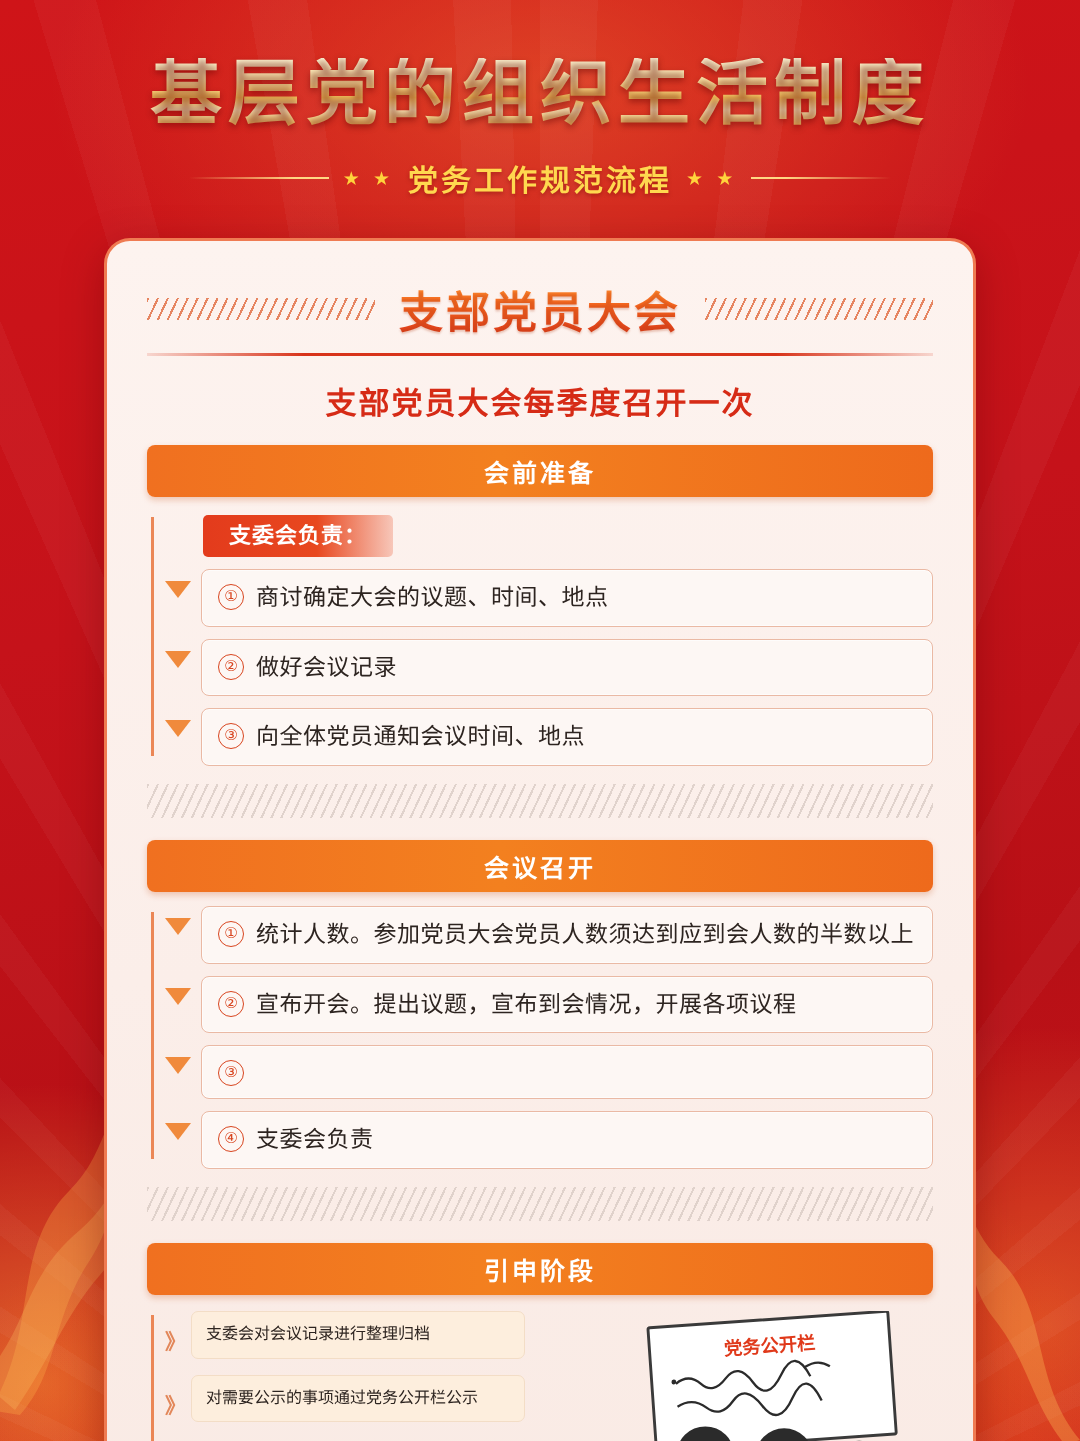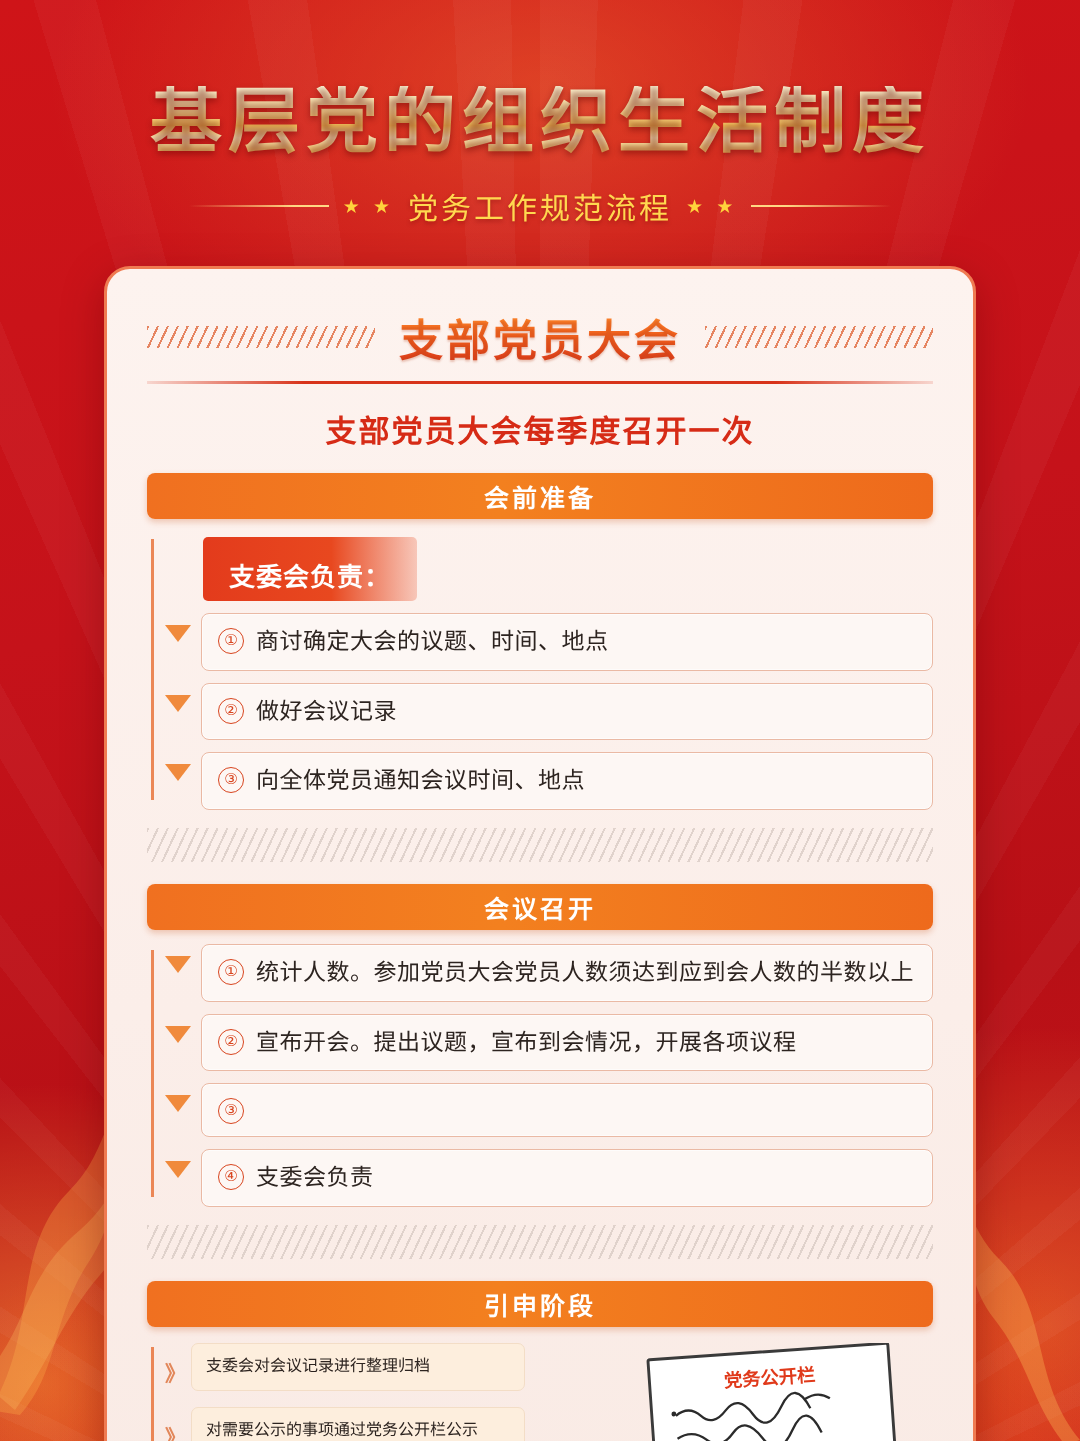--- a/index.html
+++ b/index.html
@@ -46,21 +46,21 @@
   }
   .ribbon {
     position: absolute;
     pointer-events: none;
     opacity: 0.85;
   }
 
   
   .header {
     position: relative;
-    padding-top: 86px;
+    padding-top: 58px;
     text-align: center;
     z-index: 5;
   }
   .main-title {
     font-family: "Liberation Serif", "DejaVu Serif", serif;
     font-weight: bold;
     font-size: 72px;
     letter-spacing: 6px;
     line-height: 1;
     background: linear-gradient(180deg, #fff7d6 0%, #ffe9a8 30%, #f7c55c 55%, #ffeebb 72%, #f0b645 100%);
@@ -85,21 +85,21 @@
   .sub-line.right {
     background: linear-gradient(270deg, rgba(255,214,120,0) 0%, #ffd884 75%, #ffd884 100%);
   }
   .stars {
     color: #ffd33c;
     font-size: 19px;
     letter-spacing: 4px;
   }
   .subtitle {
     font-family: "Liberation Serif", "DejaVu Serif", serif;
-    font-weight: normal;
+    font-weight: bold;
     font-size: 30px;
     letter-spacing: 3px;
     color: #ffd84f;
     text-shadow: 0 2px 4px rgba(100,0,0,0.4);
   }
 
   
   .card-wrap {
     position: relative;
     margin: 38px auto 0;
@@ -153,21 +153,21 @@
     font-family: "Liberation Serif", "DejaVu Serif", serif;
     font-weight: bold;
     font-size: 31px;
     letter-spacing: 2px;
     color: #d62b16;
   }
 
   
   .sec-bar {
     margin: 22px 0 0;
-    height: 46px;
+    height: 52px;
     border-radius: 8px;
     background: linear-gradient(90deg, #f07020 0%, #f3801f 45%, #ee6a1c 100%);
     color: #fff;
     font-weight: bold;
     font-size: 25px;
     letter-spacing: 3px;
     display: flex;
     align-items: center;
     justify-content: center;
     box-shadow: 0 3px 6px rgba(200,80,20,0.28);
@@ -186,26 +186,26 @@
     top: 6px;
     bottom: 10px;
     width: 3px;
     background: #e8743c;
     opacity: 0.85;
   }
 
   .resp-tag {
     display: inline-block;
     margin: 4px 0 12px 38px;
-    padding: 19px 26px 8px;
+    padding: 2px 26px 8px;
     background: linear-gradient(90deg, #e33b1c 0%, #e8481f 60%, rgba(232,72,31,0.25) 100%);
     border-radius: 5px;
     color: #fff;
     font-weight: bold;
-    font-size: 26px;
+    font-size: 22px;
     letter-spacing: 1px;
   }
 
   .item {
     display: flex;
     align-items: flex-start;
     gap: 10px;
     margin-bottom: 12px;
   }
   .tri {

